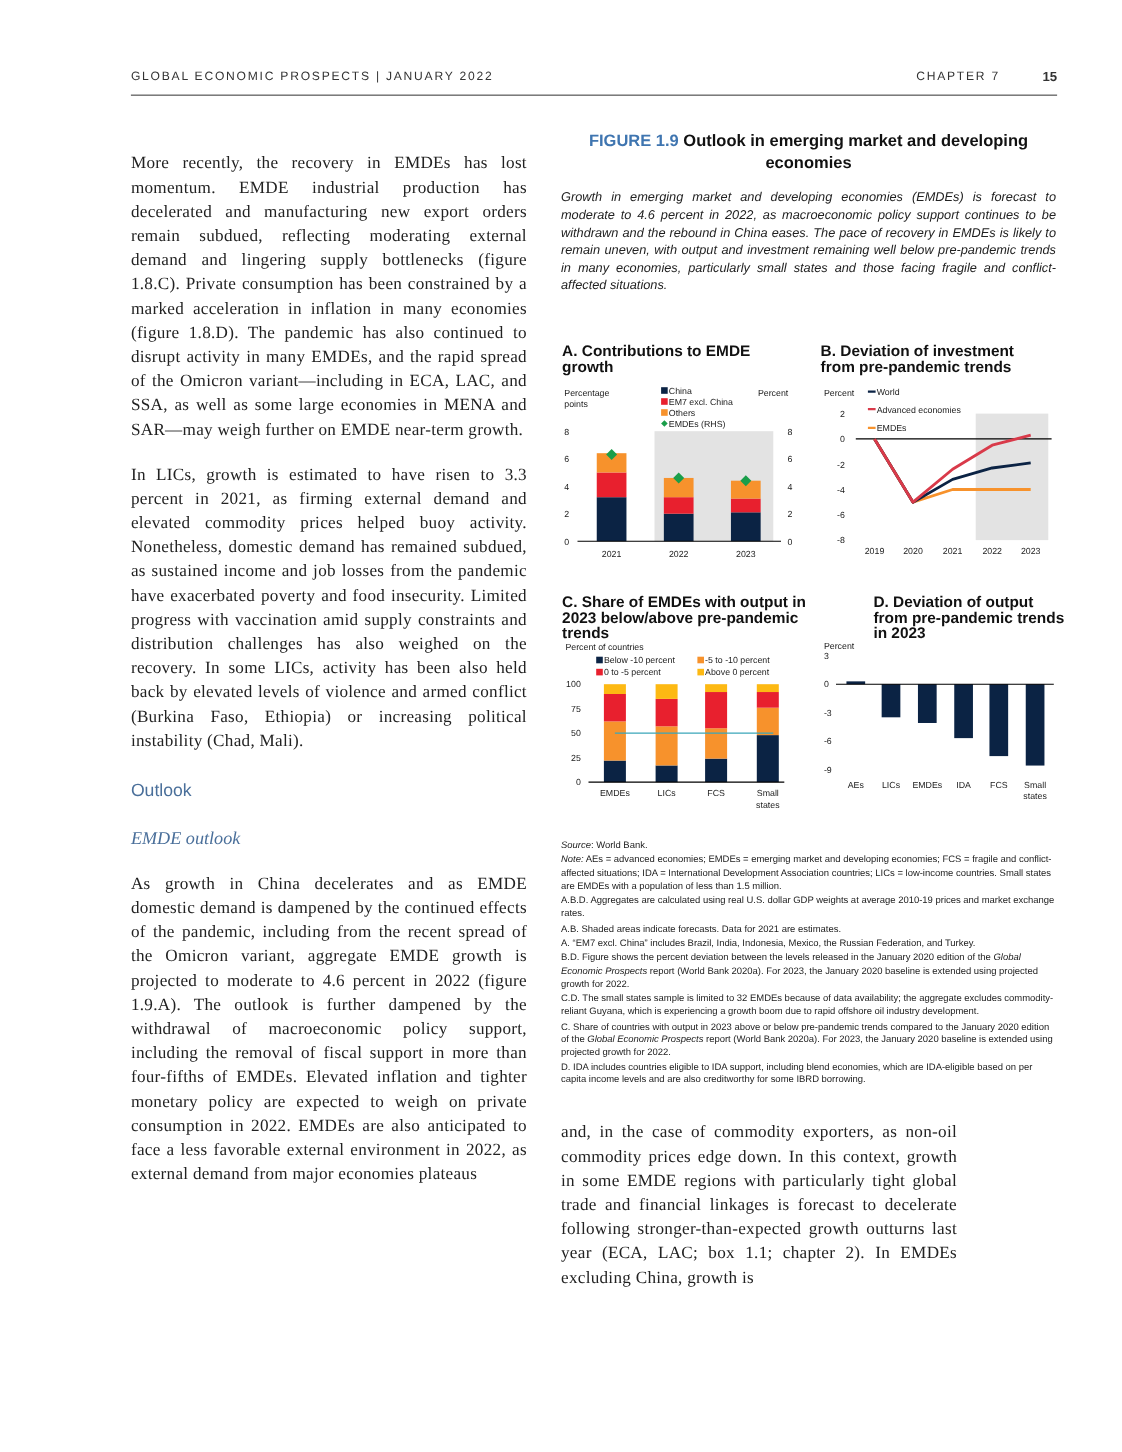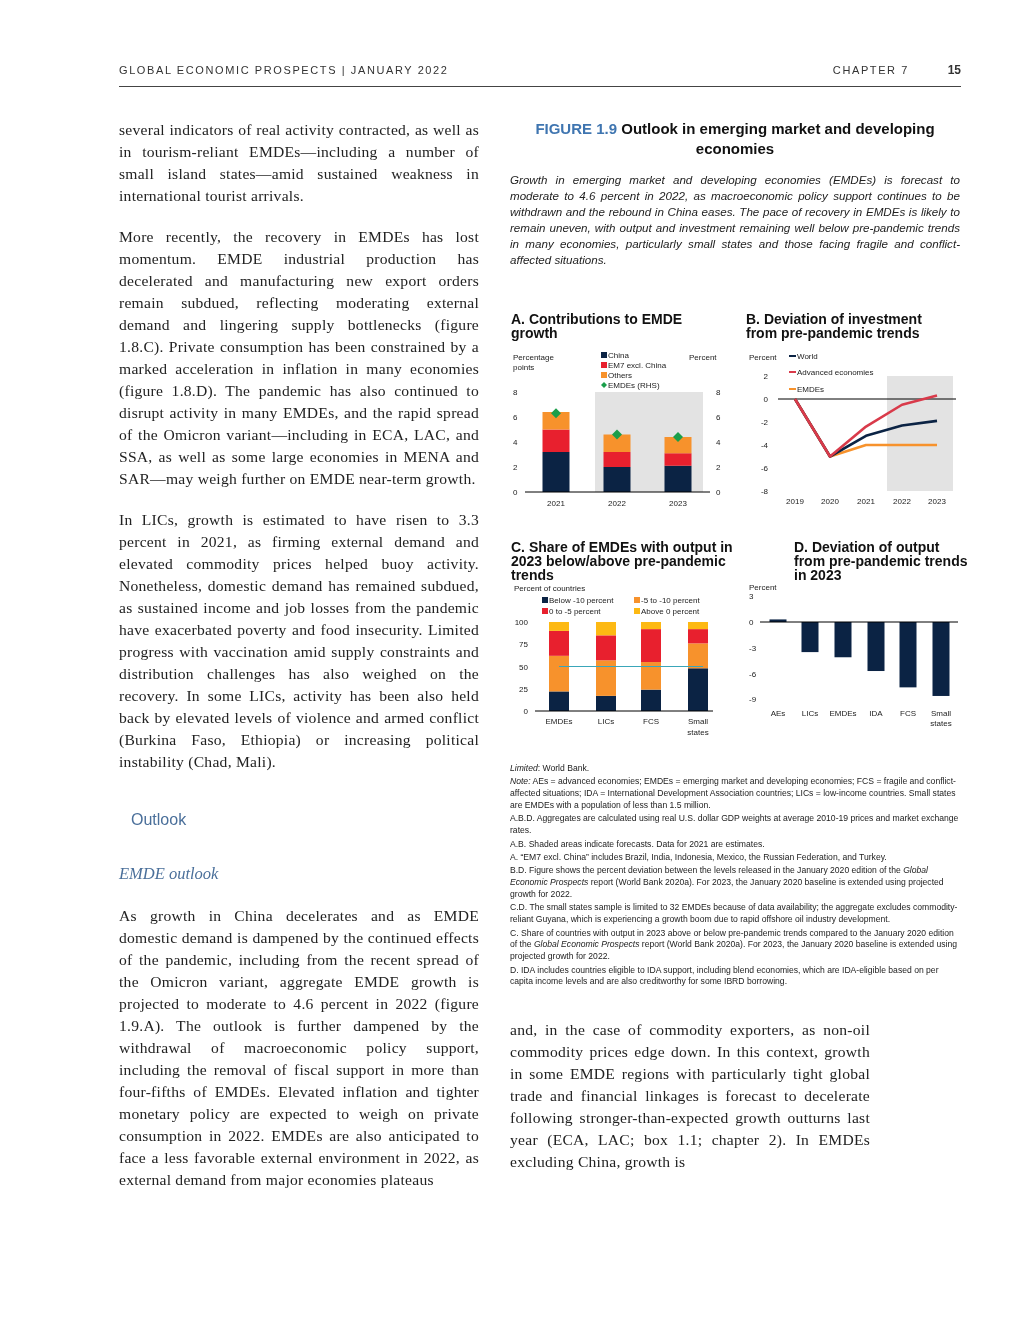--- a/index.html
+++ b/index.html
@@ -7,21 +7,21 @@
   .header { position:absolute; left:119px; top:64px; width:842px; height:16px; font-family:"Liberation Sans", sans-serif; font-size:11px; letter-spacing:1.6px; color:#333;text-align:right; }
   .header .left { position:absolute; left:0; top:0; }
   .header .chap { position:absolute; right:52px; top:0; }
   .header .pg { position:absolute; right:0; top:-1px; font-weight:bold; letter-spacing:0; font-size:12px; }
   .header-rule { position:absolute; left:119px; top:86px; width:842px; height:1px; background:#444; }
 
   .col-left { position:absolute; left:119px; top:119px; width:360px; }
   .col-right-text { position:absolute; left:510px; top:1019px; width:360px; }
   p.body { margin:0; font-size:15.6px; line-height:22px; text-align:justify; letter-spacing:0.25px; color:#222; }
   .gap { height:19px; }
-  h3.section { margin:12px; font-family:"Liberation Sans", sans-serif; font-weight:normal; color:#4a6f9a; font-size:16px; line-height:22px; }
+  h3.section { margin:0; font-family:"Liberation Sans", sans-serif; font-weight:normal; color:#4a6f9a; font-size:16px; line-height:22px; }
   h4.sub { margin:0; font-style:italic; font-weight:normal; color:#4a6f9a; font-size:16.5px; line-height:22px; font-family:"Liberation Serif", serif; }
 
   .figure { position:absolute; left:510px; top:119px; width:450px; font-family:"Liberation Sans", sans-serif; }
   .fig-title { font-size:15px; font-weight:bold; line-height:20px; color:#111;text-align:center; }
   .fig-title .num { color:#3f75b0; }
   .fig-desc { margin-top:13px; font-style:italic; font-size:11.6px; line-height:16px; text-align:justify; color:#222; }
 
   .panel-title { position:absolute; font-family:"Liberation Sans", sans-serif; font-weight:bold; font-size:14px; line-height:14px; color:#111; }
   svg text { font-family:"Liberation Sans", sans-serif; }
 
@@ -33,21 +33,20 @@
 <body>
 
 <div class="header">
   <span class="left">GLOBAL ECONOMIC PROSPECTS | JANUARY 2022</span>
   <span class="chap">CHAPTER 7</span>
   <span class="pg">15</span>
 </div>
 <div class="header-rule"></div>
 
 <div class="col-left">
-  <p class="body">several indicators of real activity contracted, as well as in tourism-reliant EMDEs—including a number of small island states—amid sustained weakness in international tourist arrivals.</p>
   <div class="gap"></div>
   <p class="body">More recently, the recovery in EMDEs has lost momentum. EMDE industrial production has decelerated and manufacturing new export orders remain subdued, reflecting moderating external demand and lingering supply bottlenecks (figure 1.8.C). Private consumption has been constrained by a marked acceleration in inflation in many economies (figure 1.8.D). The pandemic has also continued to disrupt activity in many EMDEs, and the rapid spread of the Omicron variant—including in ECA, LAC, and SSA, as well as some large economies in MENA and SAR—may weigh further on EMDE near-term growth.</p>
   <div class="gap"></div>
   <p class="body">In LICs, growth is estimated to have risen to 3.3 percent in 2021, as firming external demand and elevated commodity prices helped buoy activity. Nonetheless, domestic demand has remained subdued, as sustained income and job losses from the pandemic have exacerbated poverty and food insecurity. Limited progress with vaccination amid supply constraints and distribution challenges has also weighed on the recovery. In some LICs, activity has been also held back by elevated levels of violence and armed conflict (Burkina Faso, Ethiopia) or increasing political instability (Chad, Mali).</p>
   <div style="height:24px"></div>
   <h3 class="section">Outlook</h3>
   <div style="height:20px"></div>
   <h4 class="sub">EMDE outlook</h4>
   <div style="height:20px"></div>
   <p class="body">As growth in China decelerates and as EMDE domestic demand is dampened by the continued effects of the pandemic, including from the recent spread of the Omicron variant, aggregate EMDE growth is projected to moderate to 4.6 percent in 2022 (figure 1.9.A). The outlook is further dampened by the withdrawal of macroeconomic policy support, including the removal of fiscal support in more than four-fifths of EMDEs. Elevated inflation and tighter monetary policy are expected to weigh on private consumption in 2022. EMDEs are also anticipated to face a less favorable external environment in 2022, as external demand from major economies plateaus</p>
@@ -194,21 +193,21 @@
     <text x="136" y="138" font-size="8" fill="#222" text-anchor="middle">IDA</text>
     <rect x="159.5" y="44" width="17" height="65.36" fill="#0b2344"></rect>
     <text x="168" y="138" font-size="8" fill="#222" text-anchor="middle">FCS</text>
     <rect x="192.5" y="44" width="17" height="73.96" fill="#0b2344"></rect>
     <text x="201" y="138" font-size="8" fill="#222" text-anchor="middle">Small</text>
     <text x="201" y="148" font-size="8" fill="#222" text-anchor="middle">states</text>
     <line x1="20" x2="218" y1="44" y2="44" stroke="#000" stroke-width="1"></line>
   </svg>
 
 <div class="notes">
-  <p><i>Limited</i><span>: World Bank.</span></p>
+  <p><i>Source</i><span>: World Bank.</span></p>
   <p><i>Note:</i><span> AEs = advanced economies; EMDEs = emerging market and developing economies; FCS = fragile and conflict-affected situations; IDA = International Development Association countries; LICs = low-income countries. Small states are EMDEs with a population of less than 1.5 million.</span></p>
   <p>A.B.D. Aggregates are calculated using real U.S. dollar GDP weights at average 2010-19 prices and market exchange rates.</p>
   <p>A.B. Shaded areas indicate forecasts. Data for 2021 are estimates.</p>
   <p>A. “EM7 excl. China” includes Brazil, India, Indonesia, Mexico, the Russian Federation, and Turkey.</p>
   <p><span>B.D. Figure shows the percent deviation between the levels released in the January 2020 edition of the </span><i>Global Economic Prospects</i><span> report (World Bank 2020a). For 2023, the January 2020 baseline is extended using projected growth for 2022.</span></p>
   <p>C.D. The small states sample is limited to 32 EMDEs because of data availability; the aggregate excludes commodity-reliant Guyana, which is experiencing a growth boom due to rapid offshore oil industry development.</p>
   <p><span>C. Share of countries with output in 2023 above or below pre-pandemic trends compared to the January 2020 edition of the </span><i>Global Economic Prospects</i><span> report (World Bank 2020a). For 2023, the January 2020 baseline is extended using projected growth for 2022.</span></p>
   <p>D. IDA includes countries eligible to IDA support, including blend economies, which are IDA-eligible based on per capita income levels and are also creditworthy for some IBRD borrowing.</p>
 </div>
 

